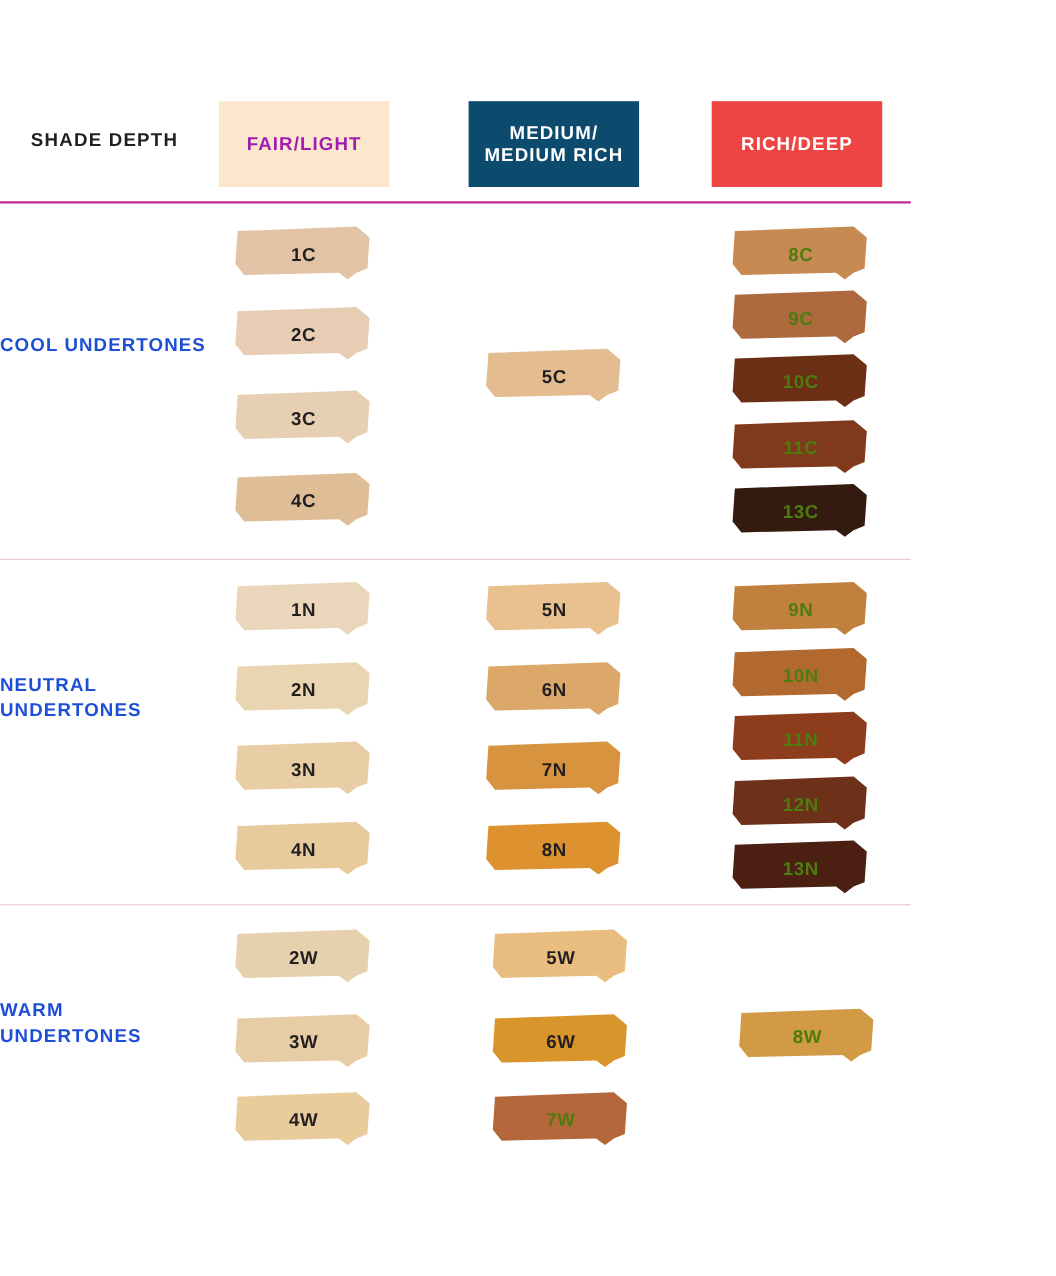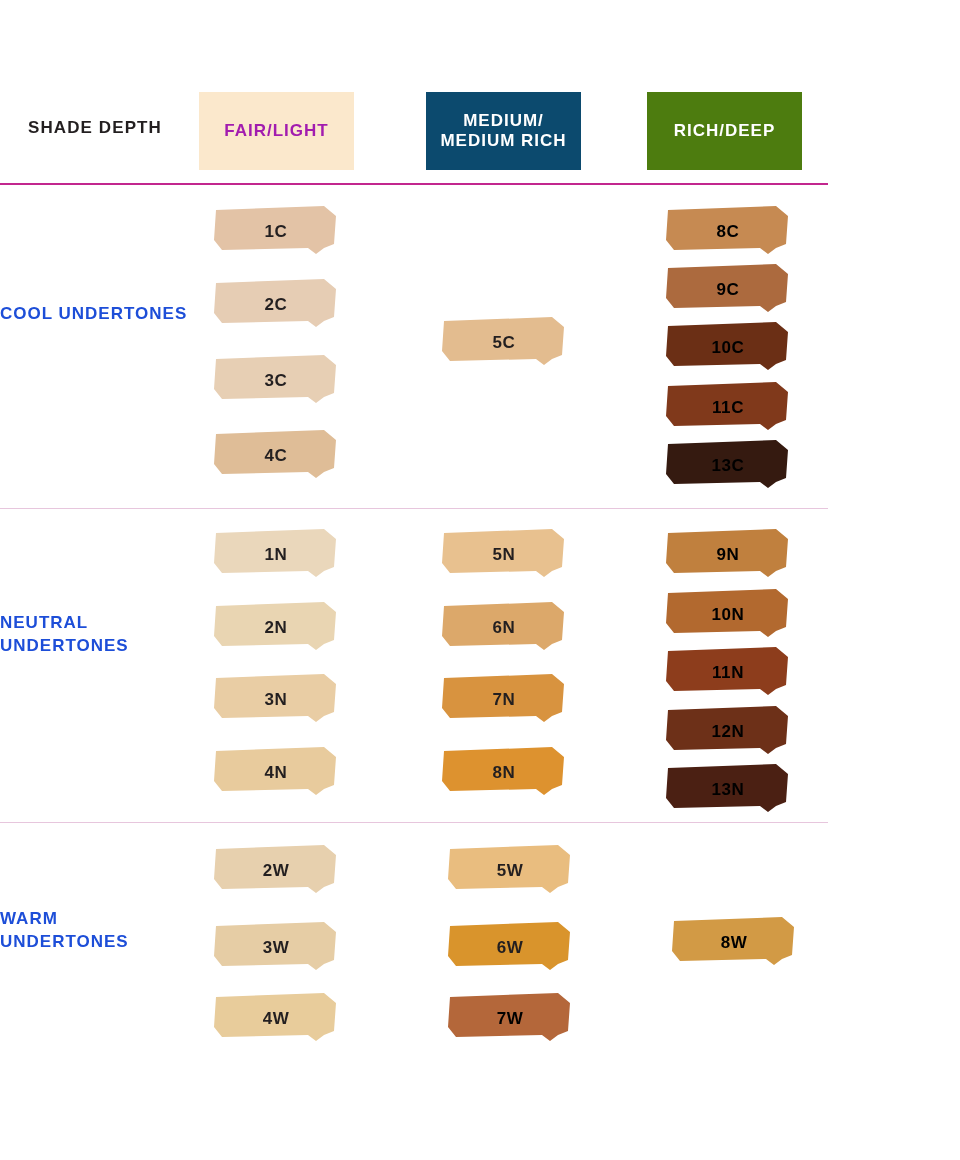--- a/index.html
+++ b/index.html
@@ -53,21 +53,21 @@
     background: #fbe8cc;
     color: #a21caf;
   }
   .depth-head.medium {
     left: 426px; top: 92px; width: 155px; height: 78px;
     background: #0c4a6e;
     color: #ffffff;
   }
   .depth-head.rich {
     left: 647px; top: 92px; width: 155px; height: 78px;
-    background: #4d7c0f;
+    background: #ef4444;
     color: #ffffff;
   }
 
   
   .rule {
     position: absolute;
     left: 0;
     width: 828px;
     height: 2px;
   }
@@ -109,21 +109,21 @@
     height: 48px;
     display: flex;
     align-items: center;
     justify-content: center;
     font-size: 17px;
     font-weight: bold;
     letter-spacing: 0.6px;
     pointer-events: none;
   }
   .code.dark { color: #231f20; }
-  .code.light { color: #000000; }
+  .code.light { color: #4d7c0f; }
 </style>
 </head>
 <body>
 
 <div id="chart">
 
   <div class="shade-depth-label">SHADE DEPTH</div>
 
   <div class="depth-head fair">
     <span>FAIR/LIGHT</span>

